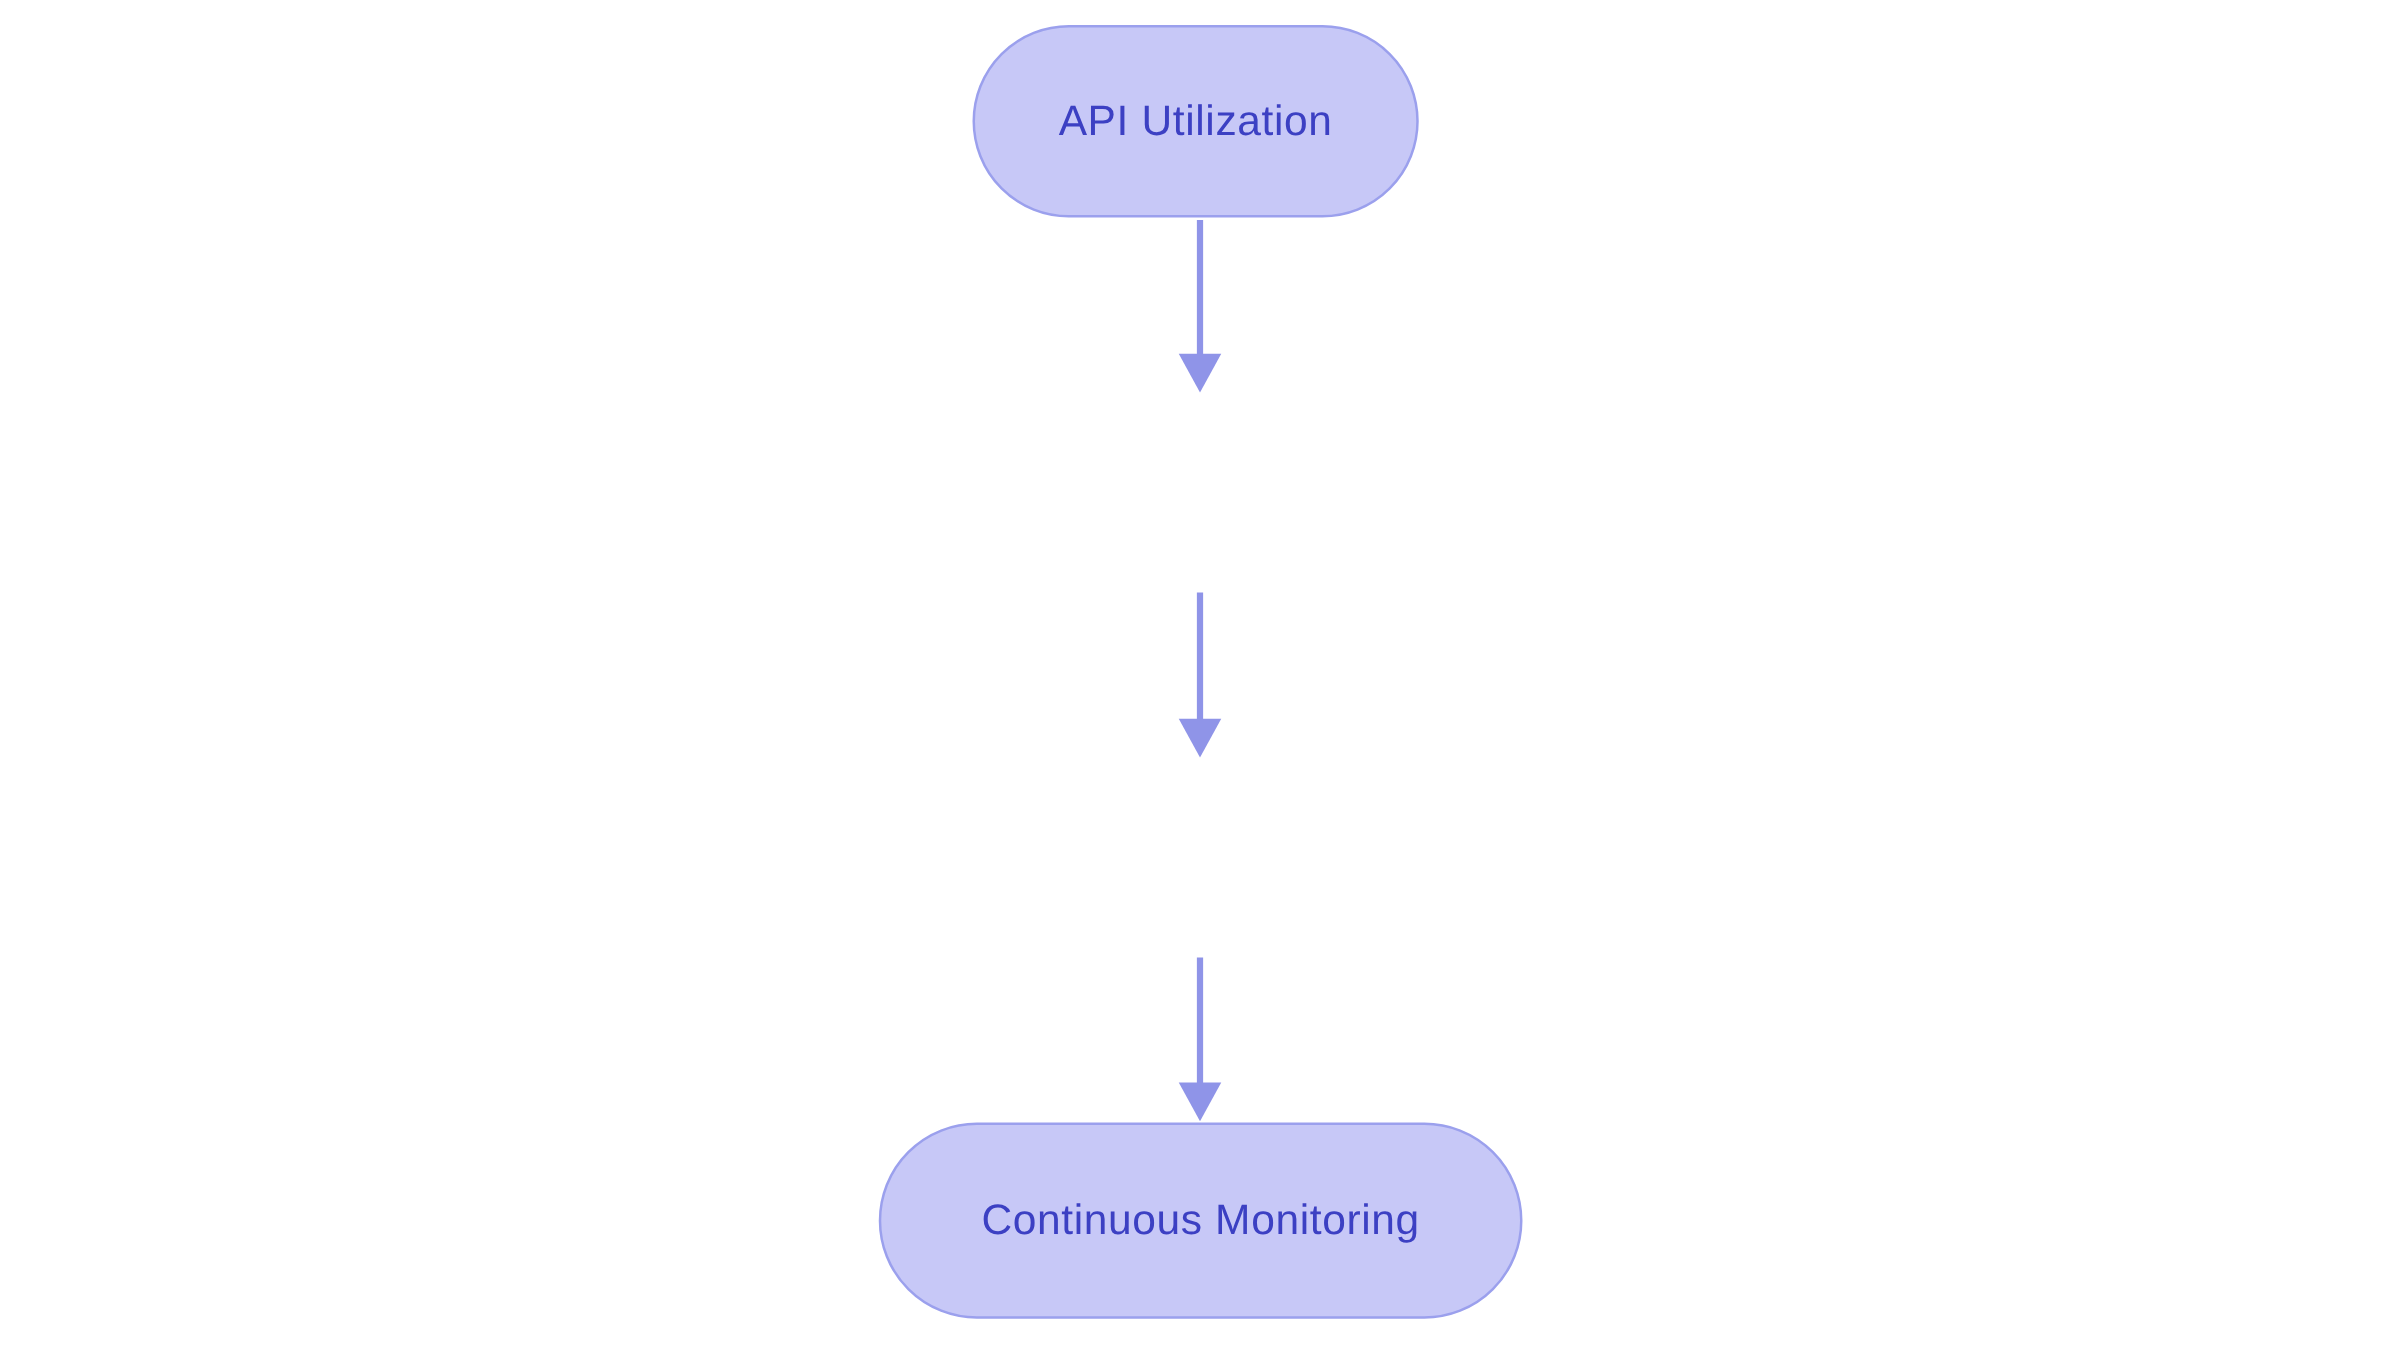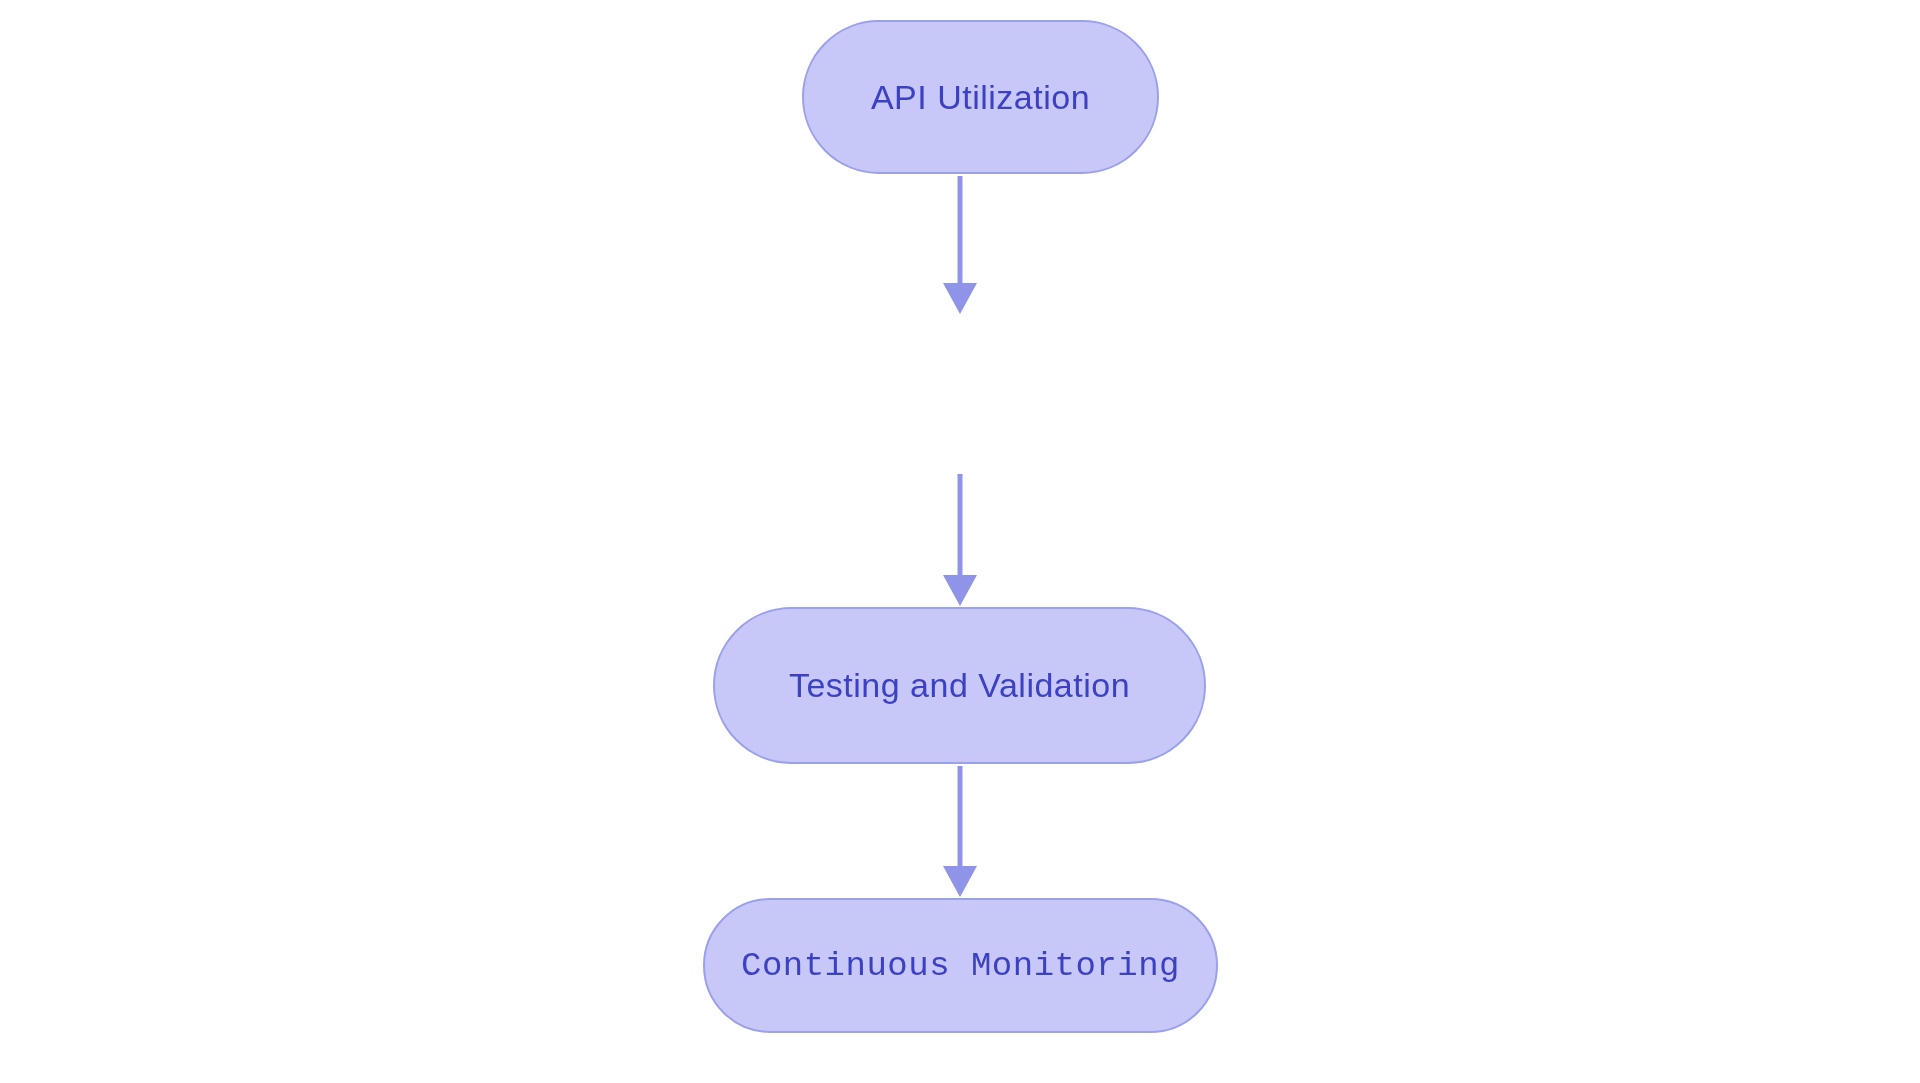--- a/index.html
+++ b/index.html
@@ -25,24 +25,24 @@
     align-items: center;
     justify-content: center;
   }
   .flow-node .node-label {
     color: #3c40c3;
     font-size: 34px;
     font-weight: 500;
     letter-spacing: 0.5px;
     white-space: nowrap;
   }
-  .node-1 { left: 802px; top: 20px;  width: 357px; height: 154px; align-items: center; }
+  .node-1 { left: 778px; top: 20px;  width: 357px; height: 154px; align-items: center; }
   .node-2 { left: 720px; top: 315px; width: 478px; height: 157px; }
   .node-3 { left: 713px; top: 607px; width: 493px; height: 157px; }
-  .node-4 { left: 703px; top: 898px; width: 515px; height: 135px; font-family: Liberation Mono, monospace; }
+  .node-4 { left: 703px; top: 898px; width: 515px; height: 157px; }
   .edges-layer {
     position: absolute;
     left: 0;
     top: 0;
     width: 1920px;
     height: 1083px;
     pointer-events: none;
   }
 </style>
 </head>
@@ -63,21 +63,18 @@
       <line x1="960" y1="766" x2="960" y2="869" stroke-width="5" stroke="#8f94e8"></line>
       <polygon points="943,866 977,866 960,897" fill="#8f94e8"></polygon>
     </g>
   </svg>
 
   <div class="flow-node node-1">
     <span class="node-label">API Utilization</span>
   </div>
 
 
-  <div class="flow-node node-3">
-    <span class="node-label">Testing and Validation</span>
-  </div>
 
   <div class="flow-node node-4">
     <span class="node-label">Continuous Monitoring</span>
   </div>
 
 </div>
 
 </body></html>

